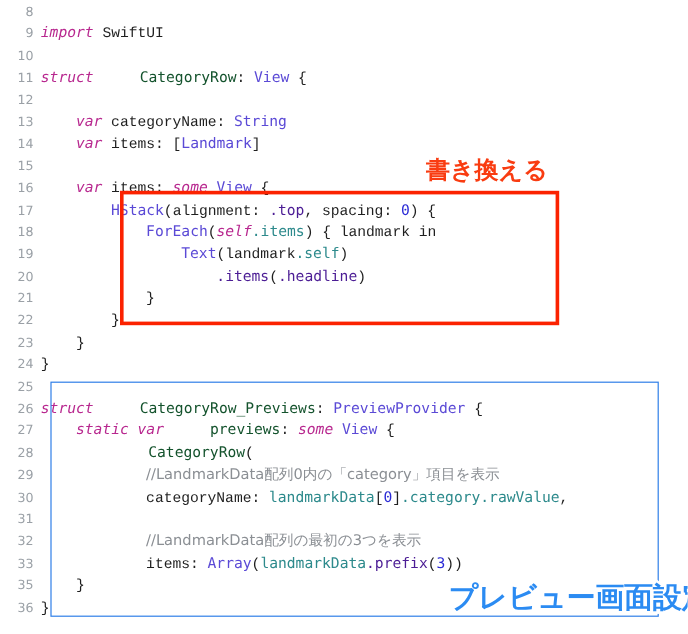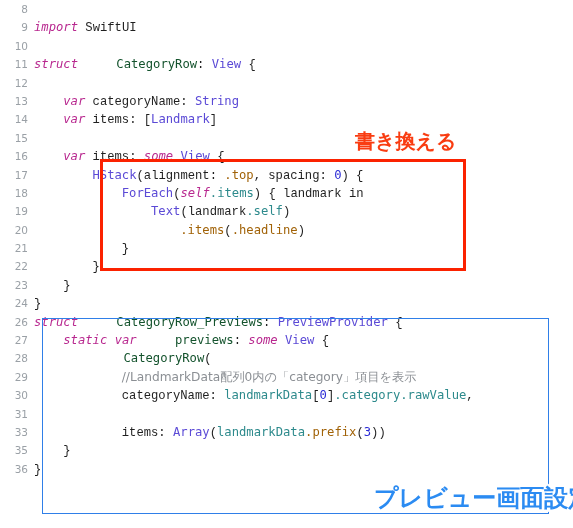--- a/index.html
+++ b/index.html
@@ -42,21 +42,21 @@
   .src{
     display:inline-block;
     vertical-align:baseline;
     color:#1f1f1f;
   }
   
   .kw   {color:#b8288f;font-style:italic;}      
   .type {color:#14532d;margin-left:31px;}      
   .tname{color:#5b4ad6;}      
   .prop {color:#2d8a8c;}      
-  .dot  {color:#a16207;}      
+  .dot  {color:#4c1d95;}      
   .num  {color:#2b2bd6;}      
   .pln  {color:#1f1f1f;font-family:Liberation Mono, monospace;}      
   .cmt  {color:#8b8f94;font-family:"DejaVu Sans","Liberation Sans",sans-serif;}
 
   
   .box{
     position:absolute;
     box-sizing:border-box;
     pointer-events:none;
   }
@@ -126,33 +126,35 @@
     <div class="line"><span class="gutter">20</span><span class="src"><span class="pln">                    </span><span class="dot">.items</span><span class="pln">(</span><span class="dot">.headline</span><span class="pln">)</span></span></div>
 
     <div class="line"><span class="gutter">21</span><span class="src"><span class="pln">            }</span></span></div>
 
     <div class="line"><span class="gutter">22</span><span class="src"><span class="pln">        }</span></span></div>
 
     <div class="line"><span class="gutter">23</span><span class="src"><span class="pln">    }</span></span></div>
 
     <div class="line"><span class="gutter">24</span><span class="src"><span class="pln">}</span></span></div>
 
+    <div class="line"><span class="gutter">25</span><span class="src"></span></div>
 
     <div class="line"><span class="gutter">26</span><span class="src"><span class="kw">struct</span><span class="pln"> </span><span class="type">CategoryRow_Previews</span><span class="pln">: </span><span class="tname">PreviewProvider</span><span class="pln"> {</span></span></div>
 
     <div class="line"><span class="gutter">27</span><span class="src"><span class="pln">    </span><span class="kw">static</span><span class="pln"> </span><span class="kw">var</span><span class="pln"> </span><span class="type">previews</span><span class="pln">: </span><span class="kw">some</span><span class="pln"> </span><span class="tname">View</span><span class="pln"> {</span></span></div>
 
     <div class="line"><span class="gutter">28</span><span class="src"><span class="pln">        </span><span class="type">CategoryRow</span><span class="pln">(</span></span></div>
 
     <div class="line"><span class="gutter">29</span><span class="src"><span class="pln">            </span><span class="cmt">//LandmarkData配列0内の「category」項目を表示</span></span></div>
 
     <div class="line"><span class="gutter">30</span><span class="src"><span class="pln">            categoryName: </span><span class="prop">landmarkData</span><span class="pln">[</span><span class="num">0</span><span class="pln">]</span><span class="prop">.category</span><span class="prop">.rawValue</span><span class="pln">,</span></span></div>
 
     <div class="line"><span class="gutter">31</span><span class="src"></span></div>
 
+    <div class="line"><span class="gutter">32</span><span class="src"><span class="pln">            </span><span class="cmt">//LandmarkData配列の最初の3つを表示</span></span></div>
 
     <div class="line"><span class="gutter">33</span><span class="src"><span class="pln">            items: </span><span class="tname">Array</span><span class="pln">(</span><span class="prop">landmarkData</span><span class="dot">.prefix</span><span class="pln">(</span><span class="num">3</span><span class="pln">))</span></span></div>
 
 
     <div class="line"><span class="gutter">35</span><span class="src"><span class="pln">    }</span></span></div>
 
     <div class="line"><span class="gutter">36</span><span class="src"><span class="pln">}</span></span></div>
 
   </div>
 

